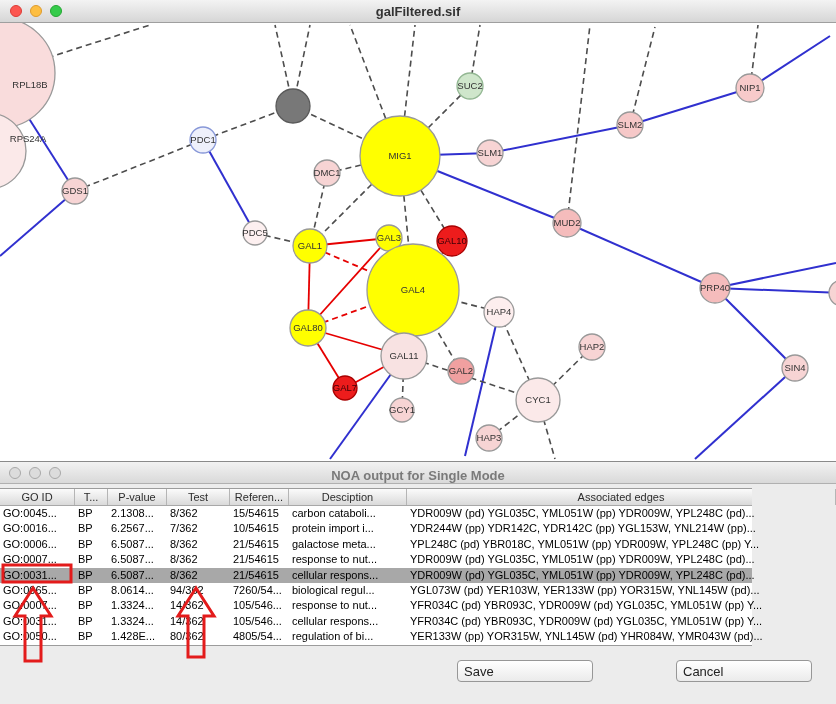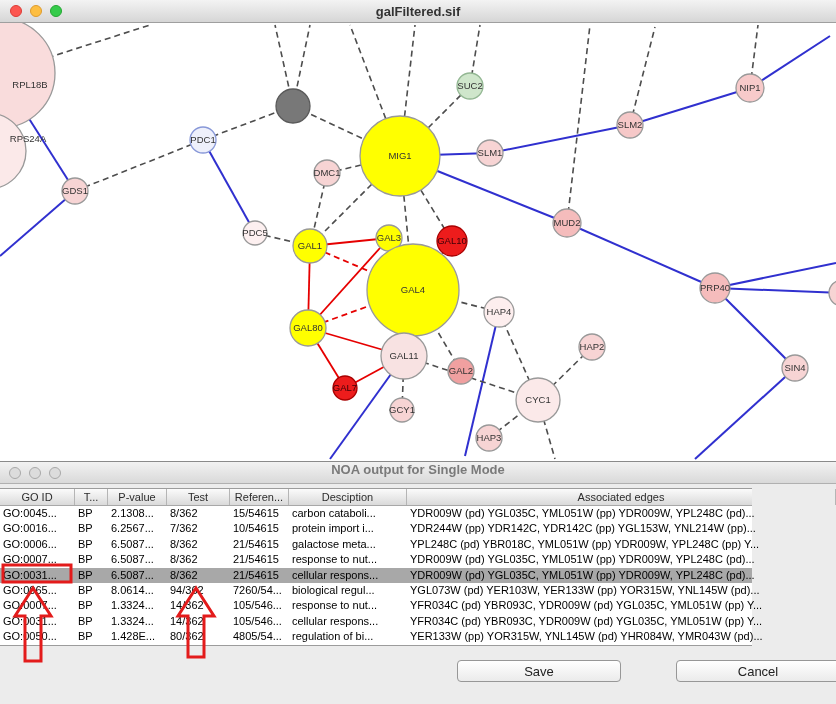--- a/index.html
+++ b/index.html
@@ -15,36 +15,36 @@
   .light.red{background:#fc5650;border:1px solid #dd3b35;}
   .light.yellow{background:#fdbe41;border:1px solid #de9b2d;}
   .light.green{background:#35cb4b;border:1px solid #24a732;}
   .light.dim{background:#dcdcdc;border:1px solid #a8a8a8;}
   #graph-svg{display:block;background:#ffffff;}
 
   
   .noa-window{position:absolute;left:0;top:461px;width:836px;height:243px;background:#ececec;
               border-top:1px solid #8a8a8a;box-sizing:border-box;}
   .titlebar2{position:relative;height:21px;background:linear-gradient(#f2f2f2,#d9d9d9);
-             border-bottom:1px solid #b0b0b0;display:flex;align-items:flex-start;justify-content:center;
+             border-bottom:1px solid #b0b0b0;display:flex;align-items:flex-end;justify-content:center;
              font-size:13px;font-weight:bold;color:#7a7a7a;}
   .lights2{position:absolute;left:9px;top:5px;display:flex;gap:8px;}
 
   .table{position:absolute;left:0;top:26px;width:752px;background:#fff;border-top:1px solid #9c9c9c;
          border-bottom:1px solid #9c9c9c;}
   .thead{display:grid;grid-template-columns:75px 33px 59px 63px 59px 118px 429px;height:16px;
          background:linear-gradient(#fbfbfb,#dadada);border-bottom:1px solid #a8a8a8;}
   .thcell{font-size:11px;line-height:16px;text-align:center;color:#2d2d2d;border-right:1px solid #b5b5b5;
           overflow:hidden;white-space:nowrap;}
   .trow{display:grid;grid-template-columns:75px 33px 59px 63px 59px 118px 429px;height:15.4px;background:#fff;}
   .trow.selected{background:#a8a8a8;}
   .tcell{font-size:11px;line-height:15.4px;padding-left:3px;overflow:hidden;white-space:nowrap;color:#000;}
 
-  .btn{position:absolute;width:164px;height:22px;border-radius:4px;border:1px solid #979797;
-       background:linear-gradient(#ffffff,#ebebeb);font-size:13px;color:#222;text-align:center;
+  .btn{position:absolute;width:136px;height:22px;border-radius:4px;border:1px solid #979797;
+       background:linear-gradient(#ffffff,#ebebeb);font-size:13px;color:#222;text-align:left;
        line-height:20px;box-sizing:border-box;font-family:"Liberation Sans",sans-serif;}
   #save-btn{left:457px;top:198px;}
   #cancel-btn{left:676px;top:198px;}
 
   
   #annotations{position:absolute;left:0;top:0;width:836px;height:704px;pointer-events:none;z-index:50;}
 </style>
 </head>
 <body>
 

